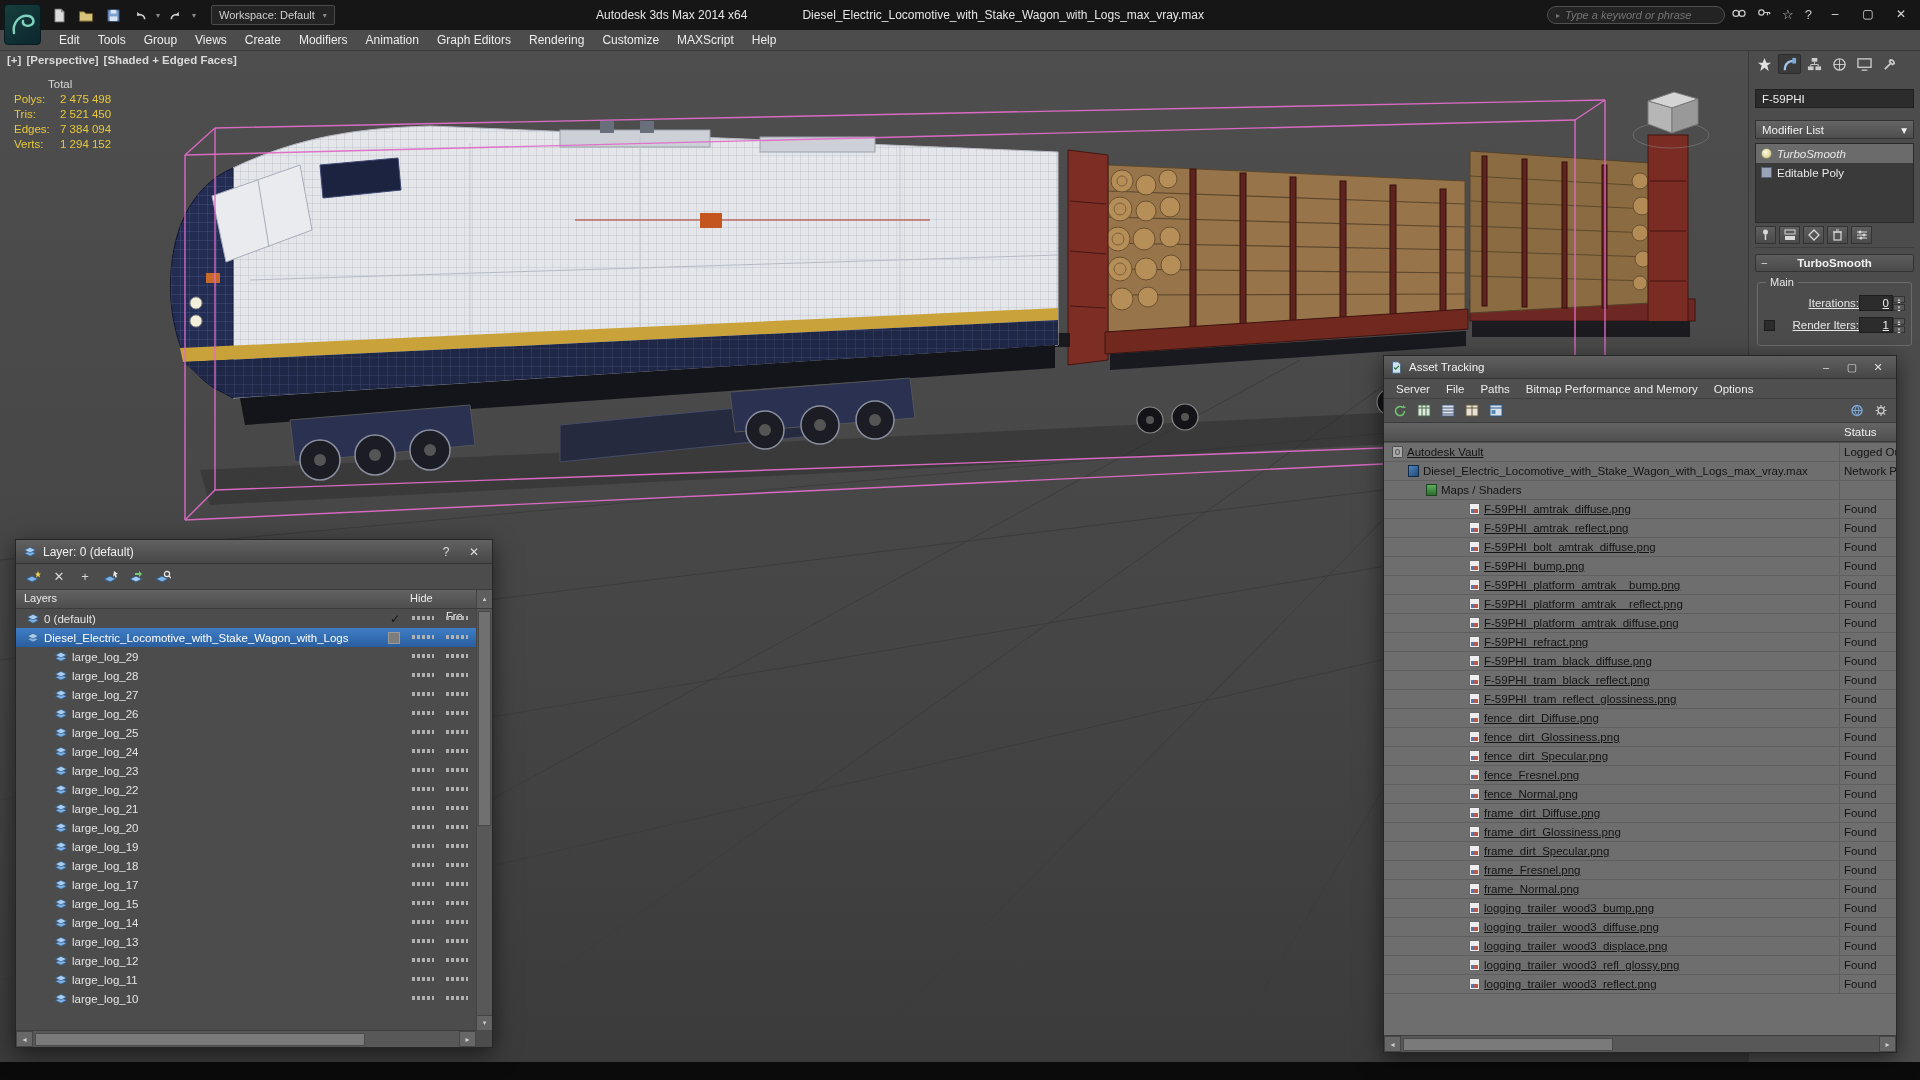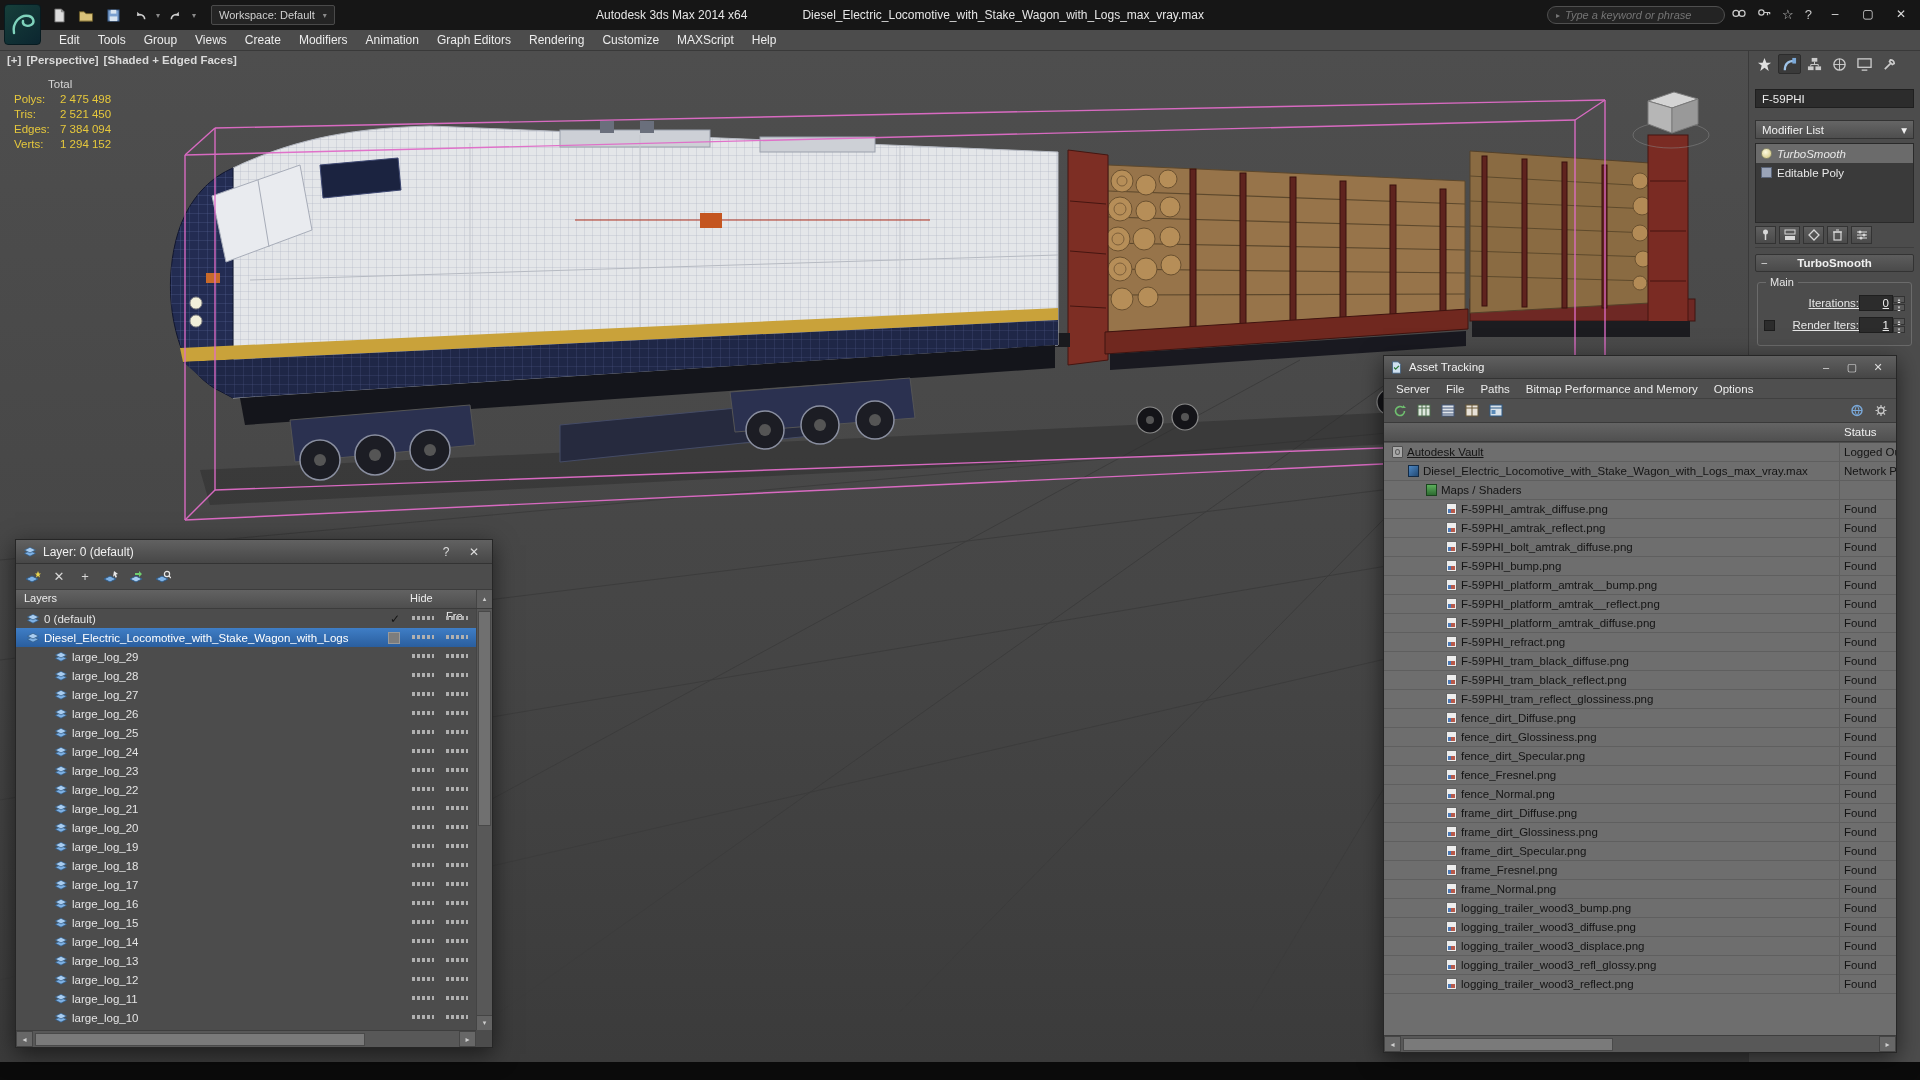--- a/index.html
+++ b/index.html
@@ -94,21 +94,21 @@
   .atb { width:21px; height:19px; background:transparent; border:none; display:flex; align-items:center; justify-content:center; cursor:default; }
   .at-spacer { flex:1; }
   .at-header { height:19px; display:flex; background:linear-gradient(#646464,#505050); border-bottom:1px solid #3a3a3a; color:#f0f0f0; }
   .at-h-name { width:456px; padding-left:8px; border-right:1px solid #3e3e3e; display:flex; align-items:center; cursor:default;margin-top:34px; }
   .at-h-status { flex:1; padding-left:4px; display:flex; align-items:center; cursor:default; }
   .at-body { position:absolute; top:87px; bottom:17px; left:0; right:0; background:#6e6e6e; overflow:hidden; }
   .at-row { height:19px; display:flex; border-bottom:1px solid #5f5f5f; color:#141414; cursor:default; }
   .at-name { width:456px; border-right:1px solid #5f5f5f; display:flex; align-items:center; gap:4px;
              overflow:hidden; white-space:nowrap; }
   .at-status { flex:1; padding-left:4px; display:flex; align-items:center; overflow:hidden; white-space:nowrap; }
-  .lvl-1 { padding-left:8px;text-decoration:underline; } .lvl-2 { padding-left:24px; } .lvl-3 { padding-left:42px; } .lvl-4 { padding-left:62px; }
+  .lvl-1 { padding-left:8px;text-decoration:underline; } .lvl-2 { padding-left:24px; } .lvl-3 { padding-left:42px; } .lvl-4 { padding-left:85px;text-decoration:underline; }
   .at-ico { width:11px; height:12px; flex:none; position:relative; }
   .i-vault { background:#a8a8a8; border:1px solid #4f4f4f; border-radius:1px; }
   .i-vault::after { content:""; position:absolute; inset:2px; border:1px solid #5c5c5c; border-radius:50%; }
   .i-max { background:linear-gradient(135deg,#4c86c2,#234a74); border:1px solid #132a44; }
   .i-maps { background:linear-gradient(#5cae5c,#2d6b31); border:1px solid #1a441d; }
   .i-tex { background:#eee; border:1px solid #666; }
   .i-tex::after { content:""; position:absolute; left:1px; right:1px; bottom:1px; height:4px;
                   background:linear-gradient(90deg,#4a7ab8 50%,#b85a4a 50%); }
   .at-hscroll { position:absolute; bottom:0; left:0; right:0; height:17px; background:#585858; border-top:1px solid #3e3e3e; display:flex; align-items:center; }
   .sc-btn { width:17px; height:16px; background:#676767; border:1px solid #454545; color:#cfcfcf; font-size:8px;
@@ -792,30 +792,20 @@
           <span class="lr-name">large_log_17</span>
           <span class="lr-marker"></span>
           <span class="lr-hide"></span>
           <span class="lr-freeze"></span>
         </div>
         <div class="lr ind-sub">
           <span class="lr-ico"><svg width="14" height="13" viewBox="0 0 14 14">
               <path d="M1 9 L7 6 L13 9 L7 12 Z" fill="#7fb2e5" stroke="#2f5a86" stroke-width="0.8"></path>
               <path d="M1 5.5 L7 2.5 L13 5.5 L7 8.5 Z" fill="#a9cdf0" stroke="#2f5a86" stroke-width="0.8"></path>
             </svg></span>
-          <span class="lr-name">large_log_16</span>
-          <span class="lr-marker"></span>
-          <span class="lr-hide"></span>
-          <span class="lr-freeze"></span>
-        </div>
-        <div class="lr ind-sub">
-          <span class="lr-ico"><svg width="14" height="13" viewBox="0 0 14 14">
-              <path d="M1 9 L7 6 L13 9 L7 12 Z" fill="#7fb2e5" stroke="#2f5a86" stroke-width="0.8"></path>
-              <path d="M1 5.5 L7 2.5 L13 5.5 L7 8.5 Z" fill="#a9cdf0" stroke="#2f5a86" stroke-width="0.8"></path>
-            </svg></span>
           <span class="lr-name">large_log_15</span>
           <span class="lr-marker"></span>
           <span class="lr-hide"></span>
           <span class="lr-freeze"></span>
         </div>
         <div class="lr ind-sub">
           <span class="lr-ico"><svg width="14" height="13" viewBox="0 0 14 14">
               <path d="M1 9 L7 6 L13 9 L7 12 Z" fill="#7fb2e5" stroke="#2f5a86" stroke-width="0.8"></path>
               <path d="M1 5.5 L7 2.5 L13 5.5 L7 8.5 Z" fill="#a9cdf0" stroke="#2f5a86" stroke-width="0.8"></path>
             </svg></span>

